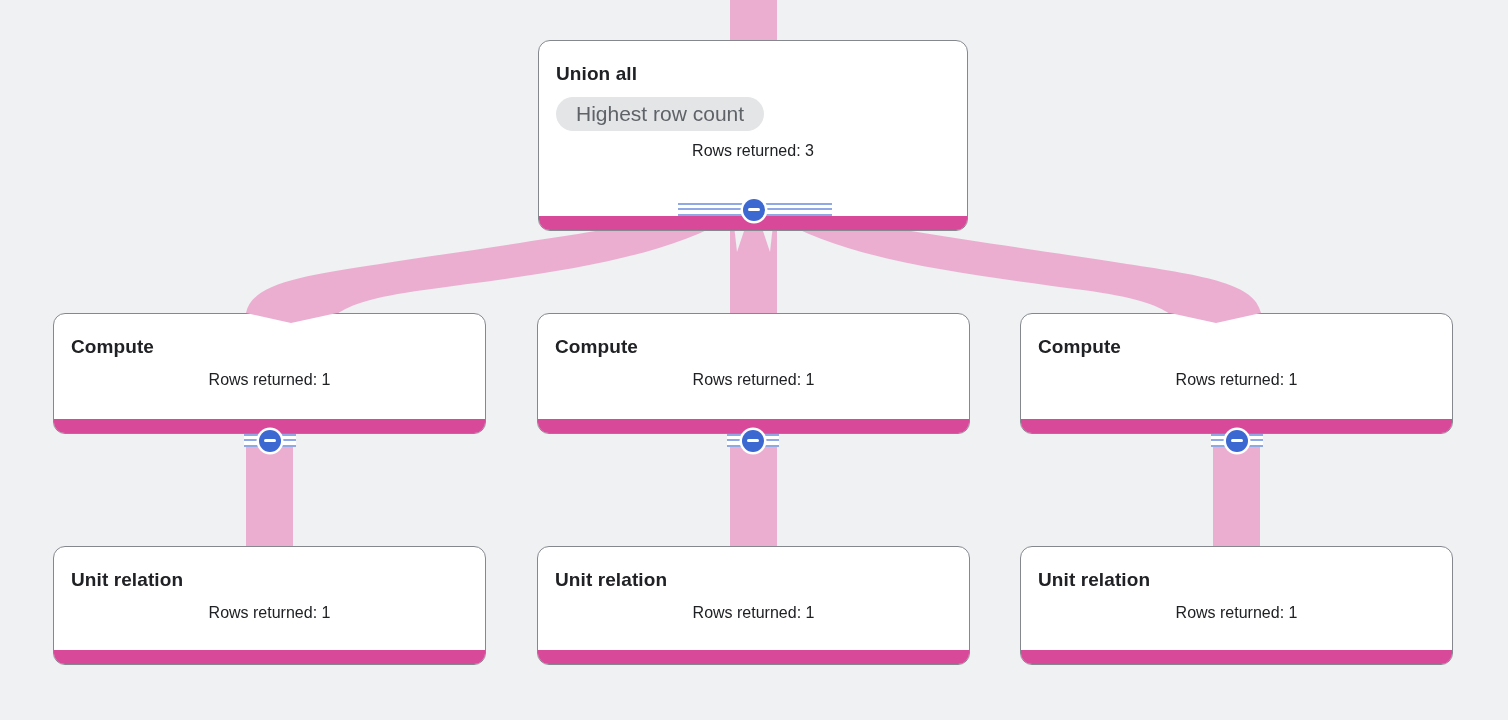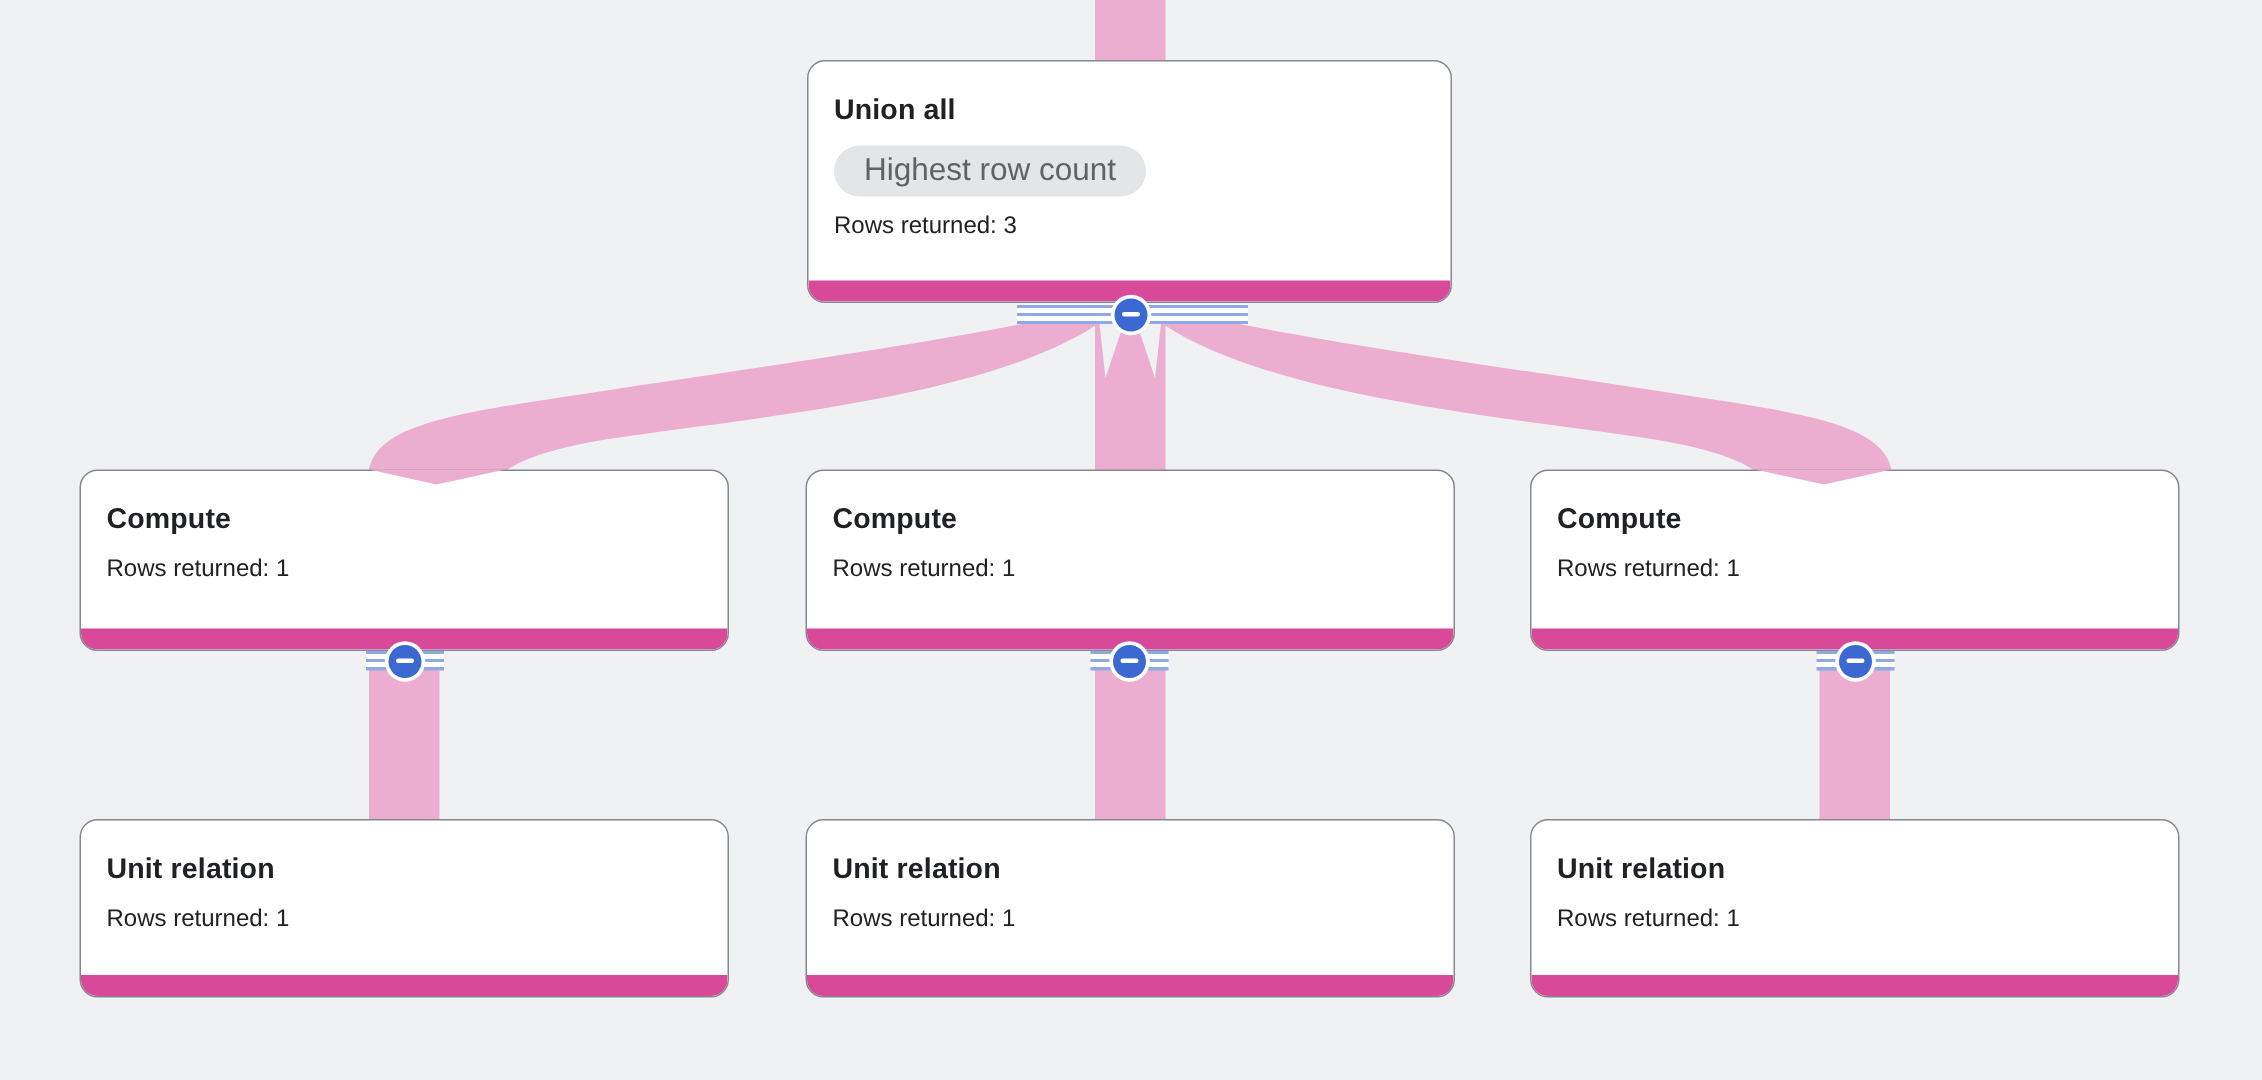--- a/index.html
+++ b/index.html
@@ -15,39 +15,39 @@
   }
   .layer{position:absolute;left:0;top:0;width:1508px;height:720px;}
   .edges{z-index:1;}
   .tips{z-index:3;pointer-events:none;}
   .card{
     position:absolute;z-index:2;box-sizing:border-box;
     background:#ffffff;border:1.5px solid var(--card-border);
     border-radius:12px;overflow:hidden;padding:20px 17px 0 17px;
   }
   .card .title{font-size:19px;font-weight:600;line-height:26px;letter-spacing:.1px;}
-  .card .rows{font-size:16px;line-height:24px;margin-top:8px;}
+  .card .rows{font-size:16px;line-height:24px;margin-top:8px;text-align:center;}
   .badge{
     display:inline-block;background:var(--badge-bg);color:var(--badge-text);
     font-size:21px;line-height:22px;padding:6px 20px;border-radius:17px;margin-top:10px;
   }
   .badge-row{line-height:0;}
   .bar{position:absolute;left:0;right:0;bottom:0;height:14px;background:var(--node-bar);}
   .collapse{position:absolute;z-index:5;}
   .band{
     position:absolute;height:13px;
     background:repeating-linear-gradient(to bottom,var(--collapse-stripe) 0 2px,#ffffff 2px 5.5px);
   }
   .cbtn{
     position:absolute;width:22px;height:22px;border-radius:50%;
     background:var(--collapse-button);box-shadow:0 0 0 2.5px #ffffff;cursor:pointer;
   }
   .cbtn .minus{position:absolute;left:5px;top:9.5px;width:12px;height:3px;border-radius:1.5px;background:#ffffff;}
   
-  .n-union{left:538px;top:40px;width:430px;height:162px;}
+  .n-union{left:538px;top:40px;width:430px;height:191px;}
   .n-c1{left:53px;top:313px;width:433px;height:121px;}
   .n-c2{left:537px;top:313px;width:433px;height:121px;}
   .n-c3{left:1020px;top:313px;width:433px;height:121px;}
   .n-u1{left:53px;top:546px;width:433px;height:119px;}
   .n-u2{left:537px;top:546px;width:433px;height:119px;}
   .n-u3{left:1020px;top:546px;width:433px;height:119px;}
 </style>
 </head>
 <body>
 

